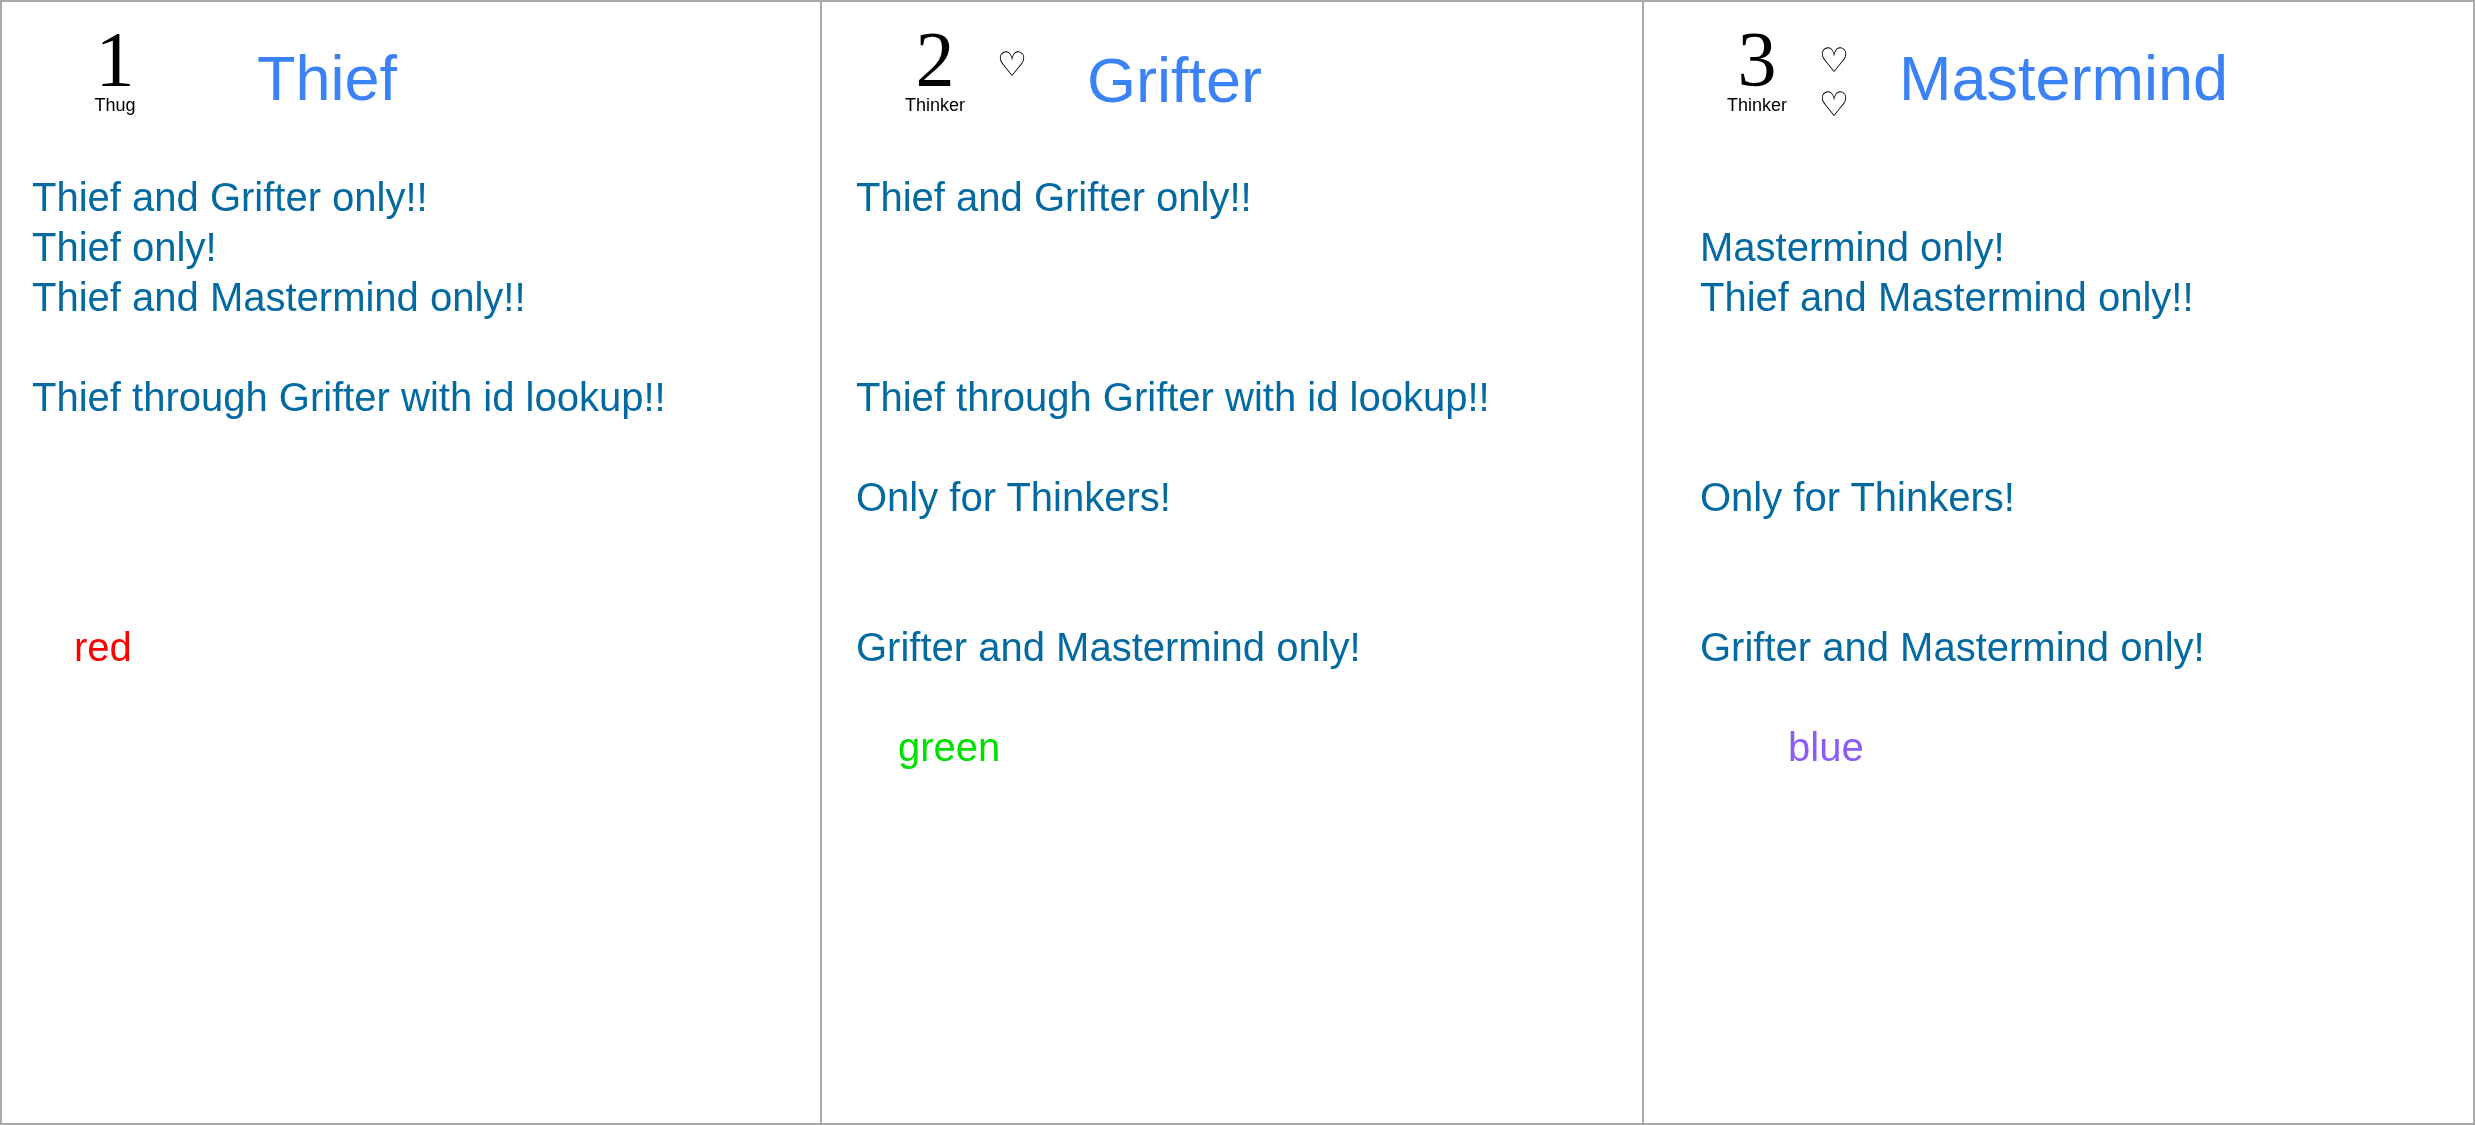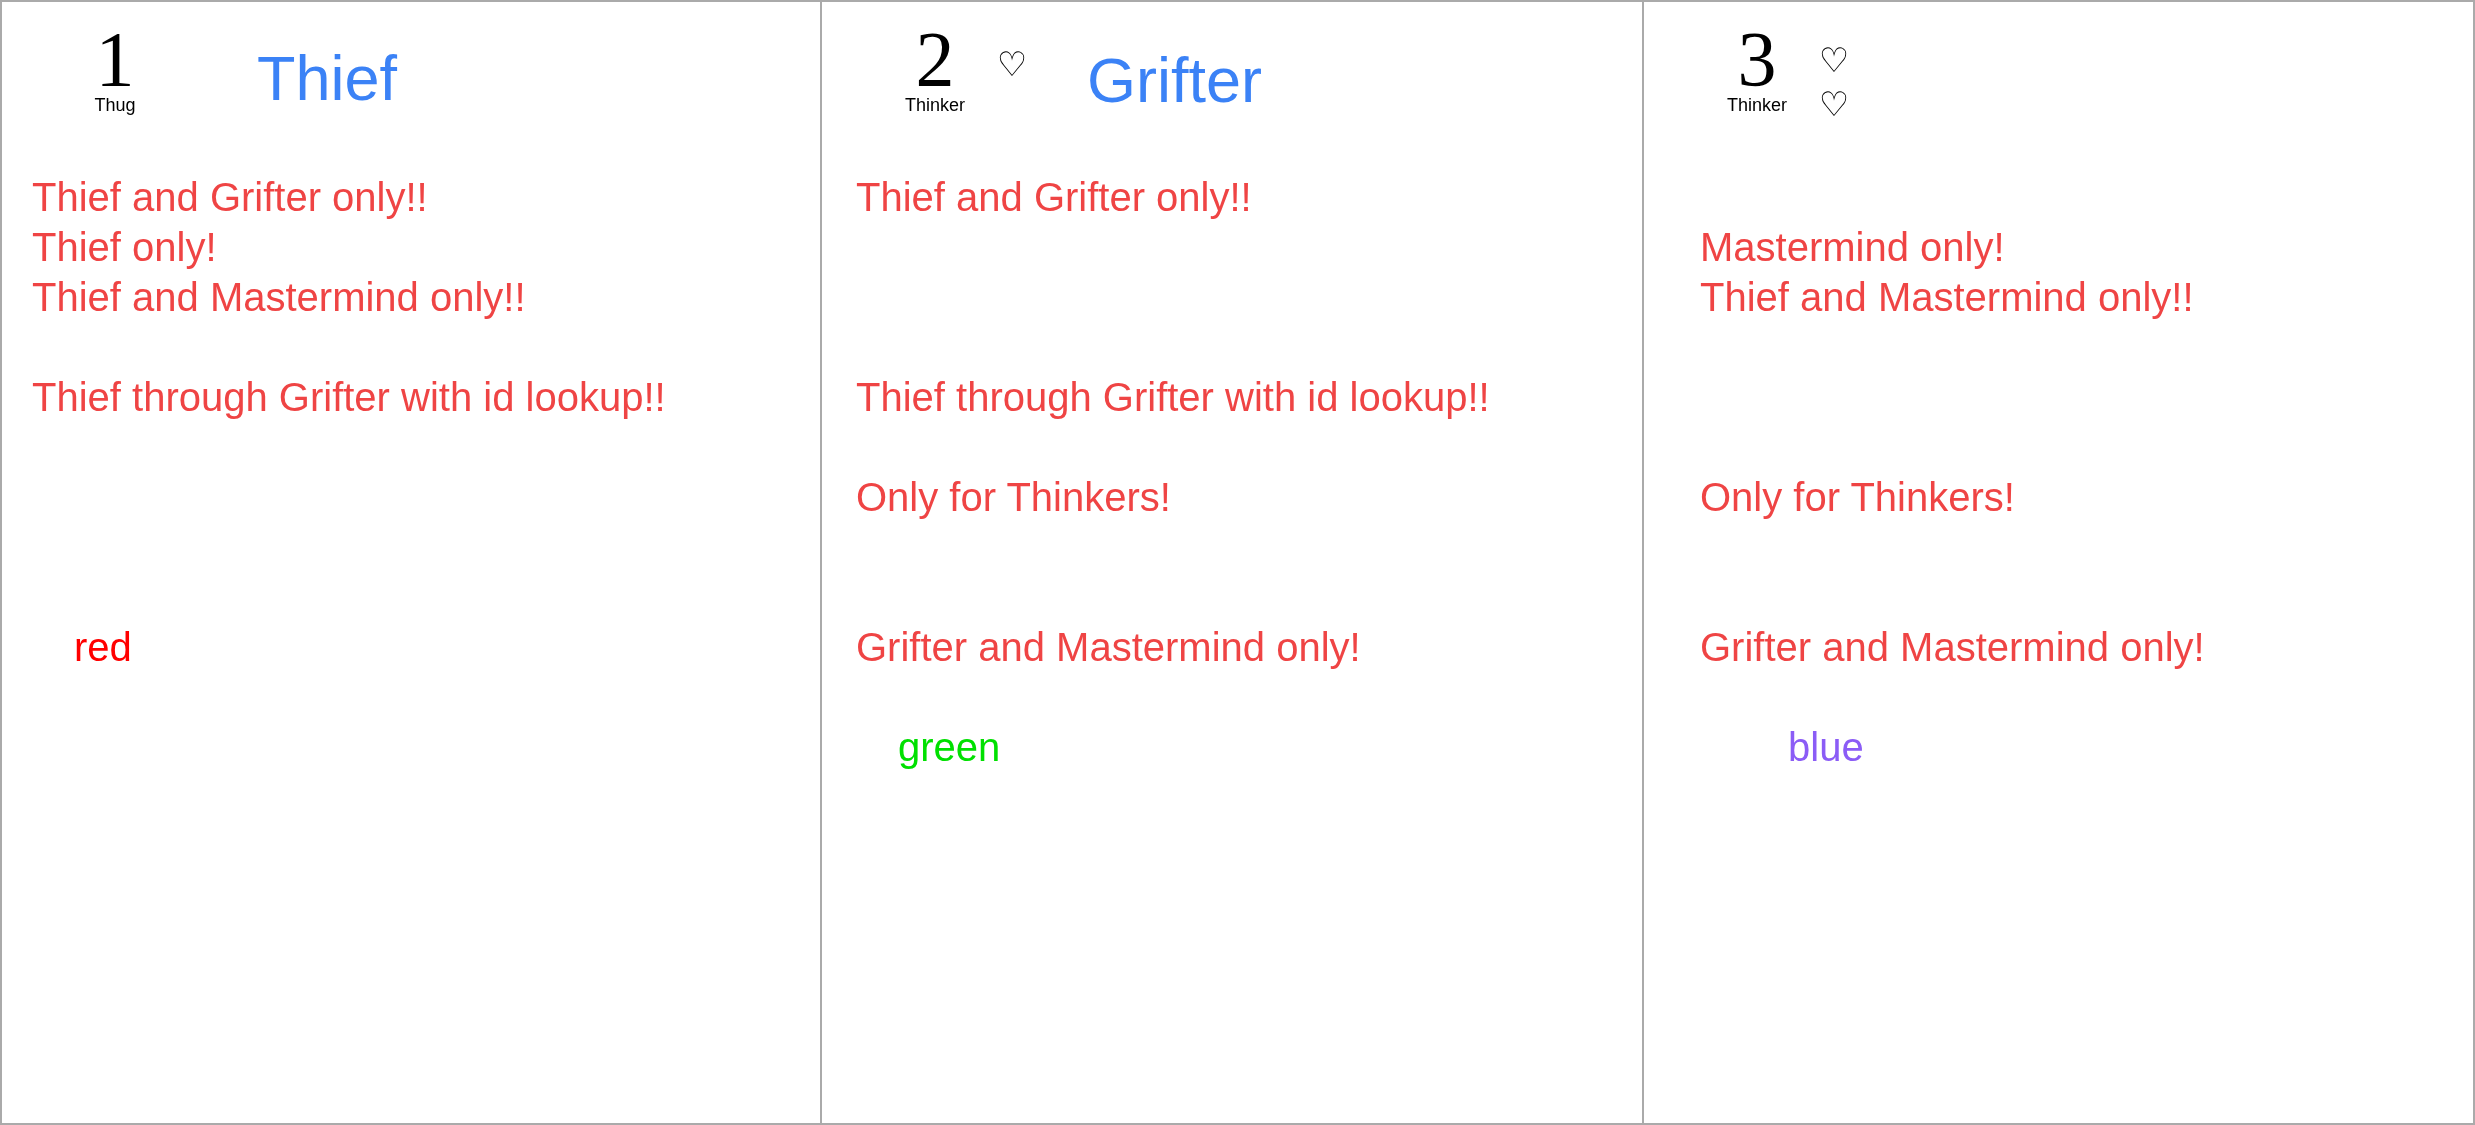--- a/index.html
+++ b/index.html
@@ -86,21 +86,21 @@
 
   .body-lines {
     position: relative;
     padding: 0 0 0 30px;
   }
   .line {
     font-size: 40px;
     line-height: 50px;
     height: 50px;
     white-space: nowrap;
-    color: #ef4444;
+    color: #0369a1;
   }
   .line.blank { color: transparent; }
   .line.indent { padding-left: 42px; }
   .line.indent2 { padding-left: 88px; }
   .line.red { color: #ff0000; }
   .line.green { color: #00e000; }
   .line.blue { color: #8b5cf6; }
   .card-2 .body-lines, .card-3 .body-lines { padding-left: 34px; }
   .card-3 .body-lines { padding-left: 56px; }
 </style>
@@ -162,20 +162,21 @@
   <div class="card card-3">
     <div class="card-header">
       <div class="rank-block">
         <div class="rank-number">3</div>
         <div class="rank-role">Thinker</div>
       </div>
       <div class="pips pips-3">
         <span class="pip">♡</span>
         <span class="pip">♡</span>
       </div>
+      <div class="card-title title-3">Mastermind</div>
     </div>
     <div class="body-lines">
       <div class="line blank">&nbsp;</div>
       <div class="line">Mastermind only!</div>
       <div class="line">Thief and Mastermind only!!</div>
       <div class="line blank">&nbsp;</div>
       <div class="line blank">&nbsp;</div>
       <div class="line blank">&nbsp;</div>
       <div class="line">Only for Thinkers!</div>
       <div class="line blank">&nbsp;</div>

